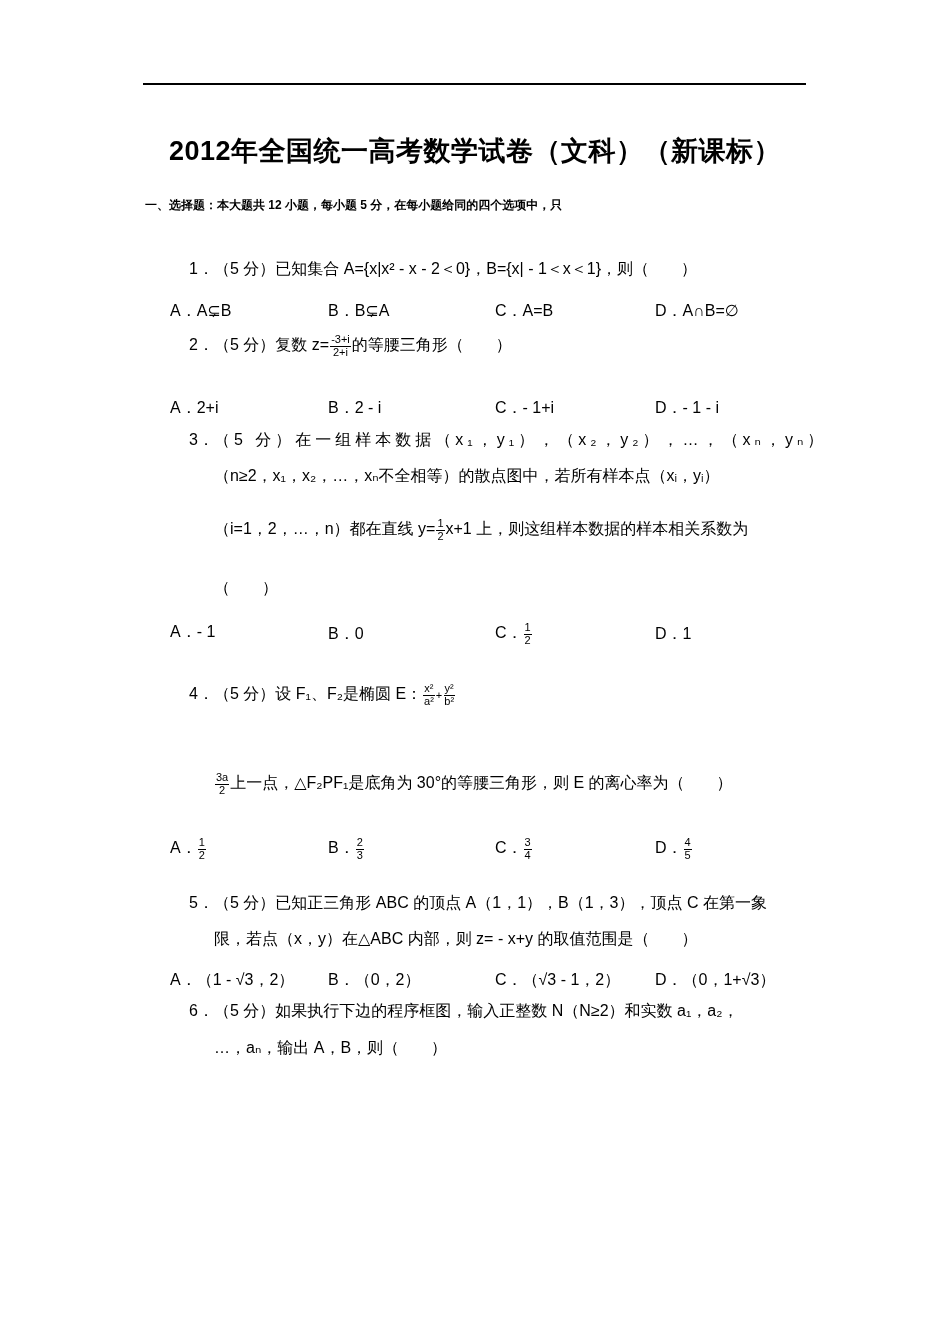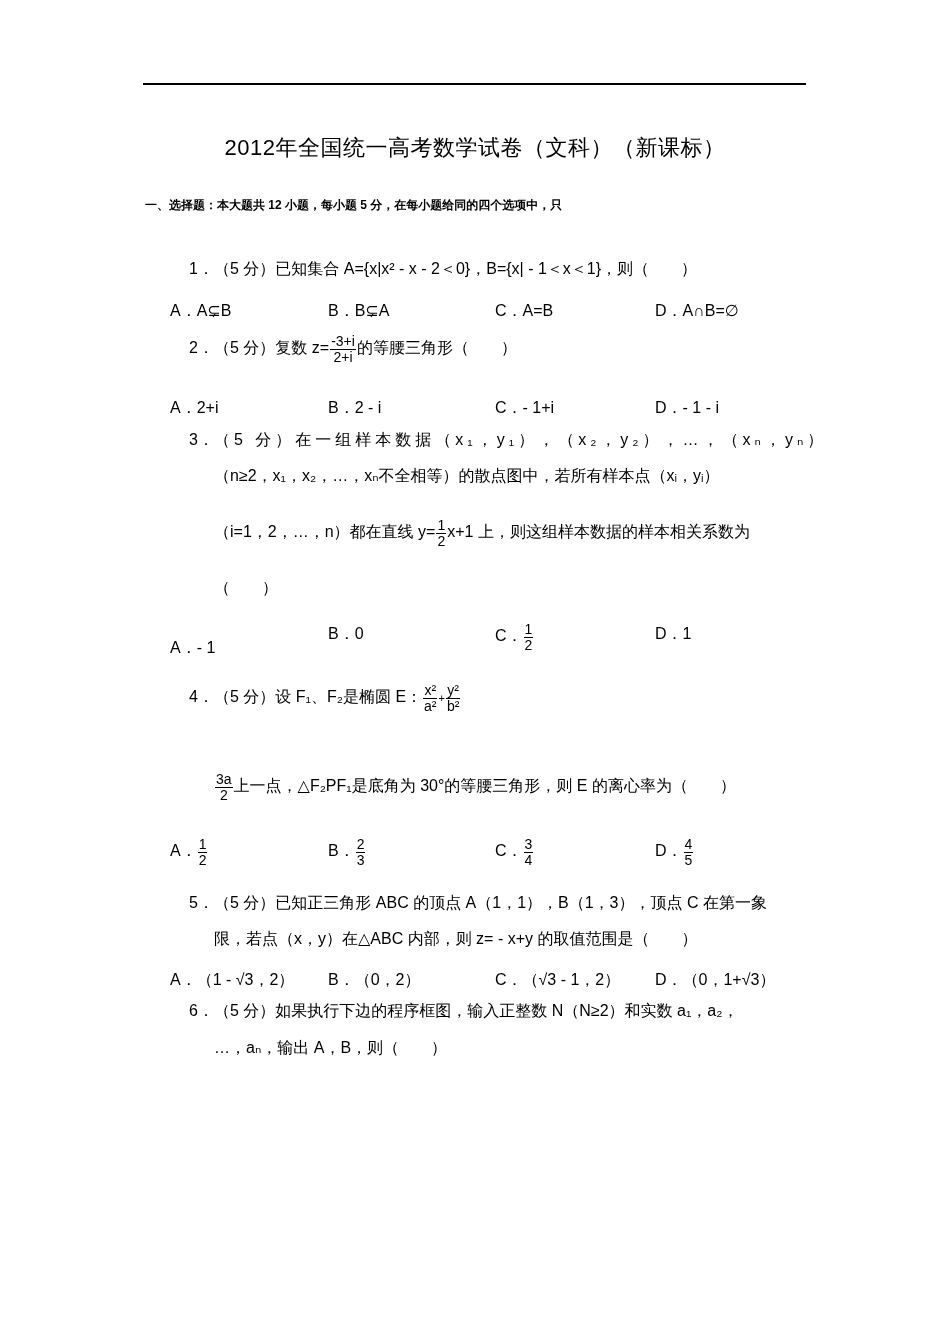--- a/index.html
+++ b/index.html
@@ -4,34 +4,34 @@
 <style>
   html, body { margin: 0; padding: 0; background: #ffffff; }
   body {
     width: 950px; height: 1344px; position: relative; overflow: hidden;
     font-family: "Liberation Sans", "DejaVu Sans", sans-serif;
     color: #000000; font-size: 16px;
   }
   .rule { position: absolute; left: 143px; top: 83px; width: 663px; height: 2px; background: #000; }
   .title {
     position: absolute; left: 0; width: 950px; top: 133px; text-align: center;
-    font-size: 22px; font-weight: normal; letter-spacing: 0.5px;
+    font-size: 27px; font-weight: bold; letter-spacing: 0.5px;
   }
   .section {
     position: absolute; left: 145px; width: 665px; top: 187px;
     font-size: 12px; font-weight: bold; line-height: 36px;
   }
   .section .indent { padding-left: 24px; display: block; }
   .line { position: absolute; left: 145px; white-space: nowrap; font-size: 16px; margin-left: 44px; }
   .line.ind { left: 170px; }
   .num { display: inline-block; width: 25px; }
   .opts { position: absolute; left: 170px; white-space: nowrap; font-size: 16px; }
   .opt { position: absolute; top: 4px; white-space: nowrap; }
   .opt.a { left: 0; } .opt.b { left: 158px; } .opt.c { left: 325px; } .opt.d { left: 485px; }
-  .frac { display: inline-flex; flex-direction: column; align-items: center; vertical-align: middle; line-height: 1.05; font-size: 14px; margin: 0 1px; }
+  .frac { display: inline-flex; flex-direction: column; align-items: center; vertical-align: middle; line-height: 1.05; font-size: 11px; margin: 0 1px; }
   .frac .n { border-bottom: 1px solid #000; padding: 0 1px; }
   .frac .d { padding: 0 1px; }
   .spread { letter-spacing: 4px; }
 </style>
 </head>
 <body>
 
 <div class="rule"></div>
 
 <div class="title">2012年全国统一高考数学试卷（文科）（新课标）</div>
@@ -68,21 +68,21 @@
 </div>
 <div class="line ind" style="top:466px">（n≥2，x₁，x₂，…，xₙ不全相等）的散点图中，若所有样本点（xᵢ，yᵢ）</div>
 <div class="line ind" style="top:518px">
   <span>（i=1，2，…，n）都在直线 y=</span><span class="frac">
       <span class="n">1</span>
       <span class="d">2</span>
     </span><span>x+1 上，则这组样本数据的样本相关系数为</span>
 </div>
 <div class="line ind" style="top:578px">（　　）</div>
 <div class="opts" style="top:618px">
-  <span class="opt a" style="top:20px">A．- 1</span>
+  <span class="opt a" style="top:4px">A．- 1</span>
   <span class="opt b" style="top:6px">B．0</span>
   <span class="opt c"><span>C．</span><span class="frac">
         <span class="n">1</span>
         <span class="d">2</span>
       </span></span>
   <span class="opt d" style="top:6px">D．1</span>
 </div>
 
 <div class="line" style="top:683px">
   <span class="num">4．</span><span>（5 分）设 F₁、F₂是椭圆 E：</span><span class="frac">

